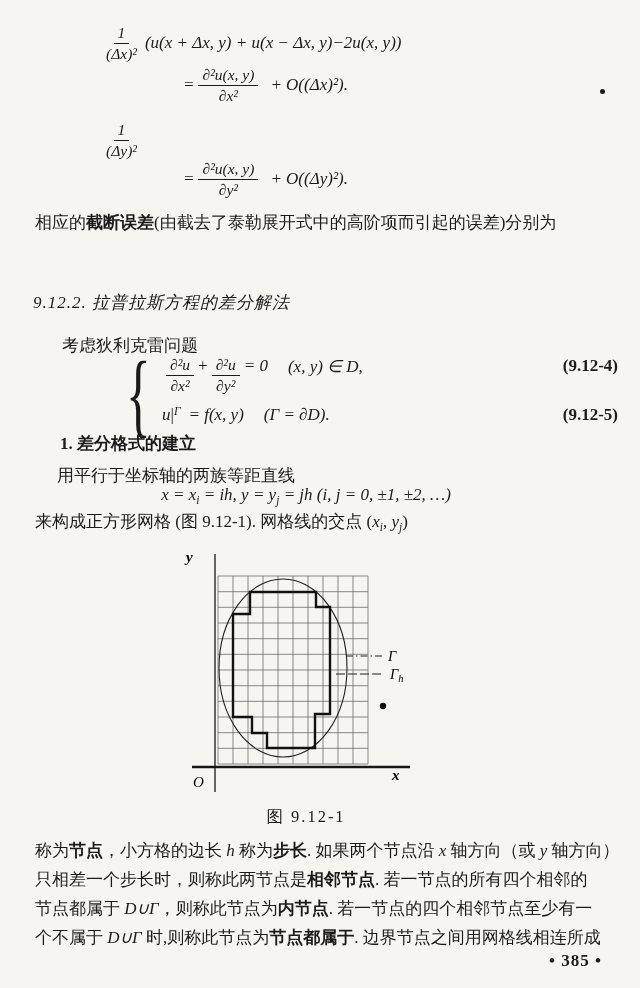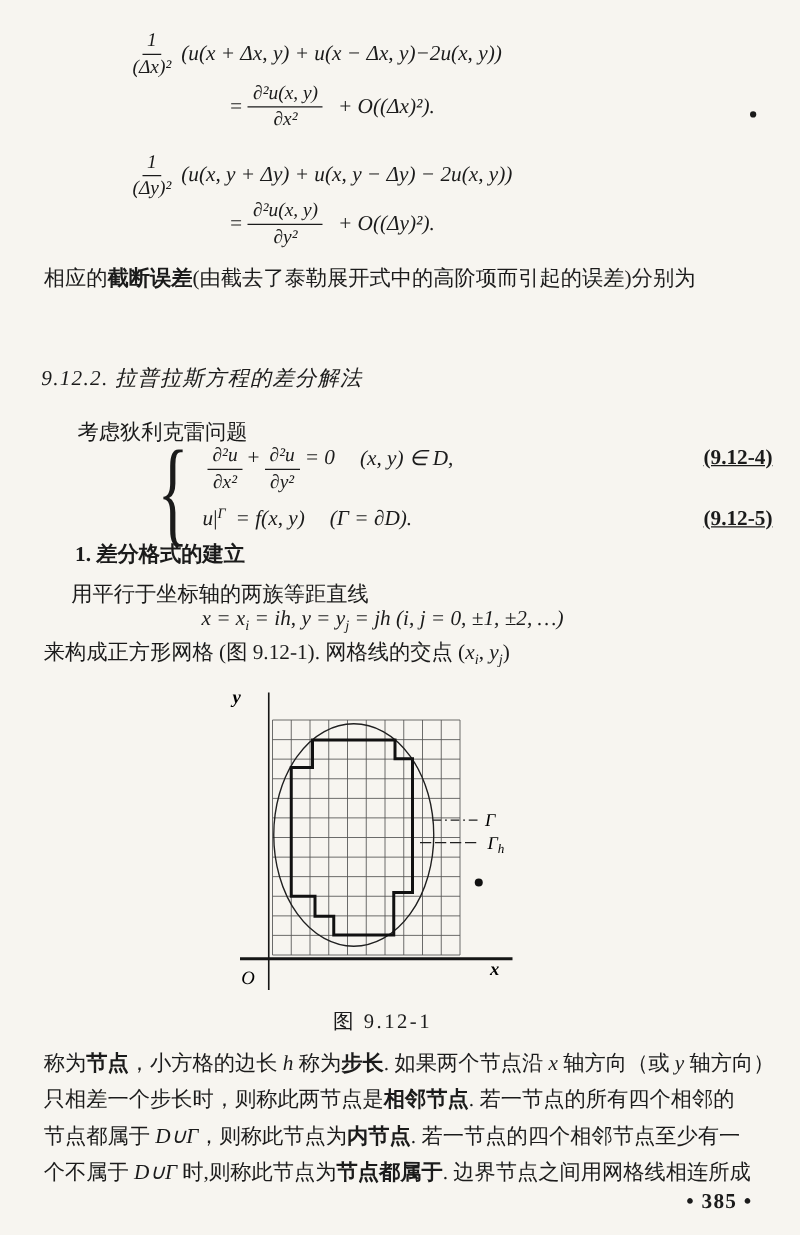--- a/index.html
+++ b/index.html
@@ -13,21 +13,21 @@
   .m{font-family:"Liberation Serif", serif;font-style:italic;}
   .b{font-weight:bold;}
   sub,.sub{font-size:11.5px;vertical-align:-4px;font-style:italic;}
   .mathline{display:flex;align-items:center;font-style:italic;}
   .frac{display:inline-flex;flex-direction:column;align-items:center;margin:0 4px;font-size:15.5px;line-height:1.15;}
   .frac .n{padding:0 4px 1px;border-bottom:1.4px solid #1b1b1b;}
   .frac .d{padding:1px 4px 0;}
   .gap8{display:inline-block;width:8px;}
   .gap20{display:inline-block;width:20px;}
   .sysrow{display:flex;align-items:flex-start;width:456px;}
-  .tag{margin-left:auto;font-style:normal;font-weight:bold;text-decoration:underline;}
+  .tag{margin-left:auto;font-style:normal;font-weight:bold;}
   .brace{
     position:absolute;left:-22px;top:-8px;height:92px;
     font-size:94px;line-height:92px;font-weight:400;
     transform:scaleX(.55);transform-origin:left center;font-style:normal;
   }
   .para{line-height:29px;}
   .para div{white-space:nowrap;}
   .center{text-align:center;}
   #heading{font-size:17px;letter-spacing:1px;font-style:italic;}
   #caption{font-size:16.5px;letter-spacing:2px;}
@@ -54,21 +54,20 @@
   </span>
   <span class="gap8"></span>
   <span class="m">+ O((Δx)²).</span>
 </div>
 
 <div class="abs mathline" style="left:98px;top:121px;">
   <span class="frac">
     <span class="n">1</span>
     <span class="d">(Δy)²</span>
   </span>
-  <span class="m">(u(x, y + Δy) + u(x, y − Δy) − 2u(x, y))</span>
 </div>
 
 <div class="abs mathline" style="left:183px;top:160px;">
   <span>=</span>
   <span class="frac">
     <span class="n">∂²u(x, y)</span>
     <span class="d">∂y²</span>
   </span>
   <span class="gap8"></span>
   <span class="m">+ O((Δy)²).</span>

